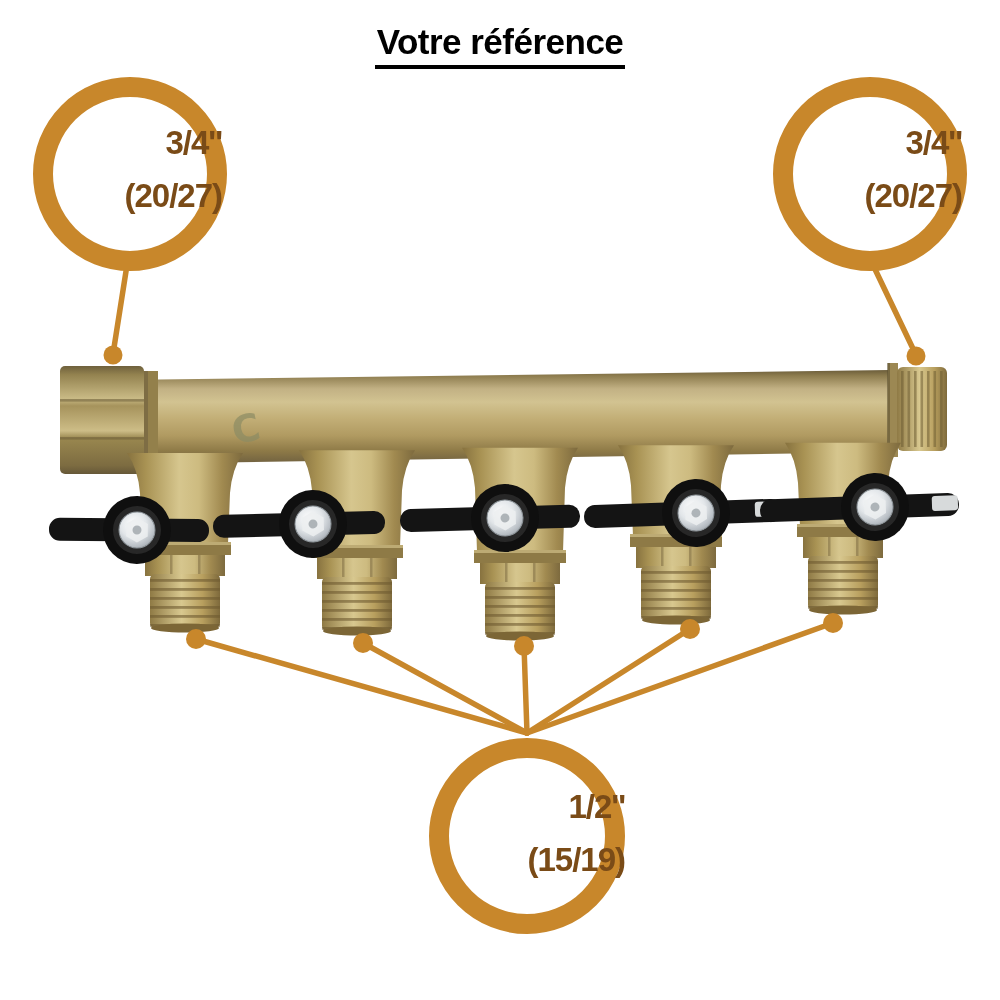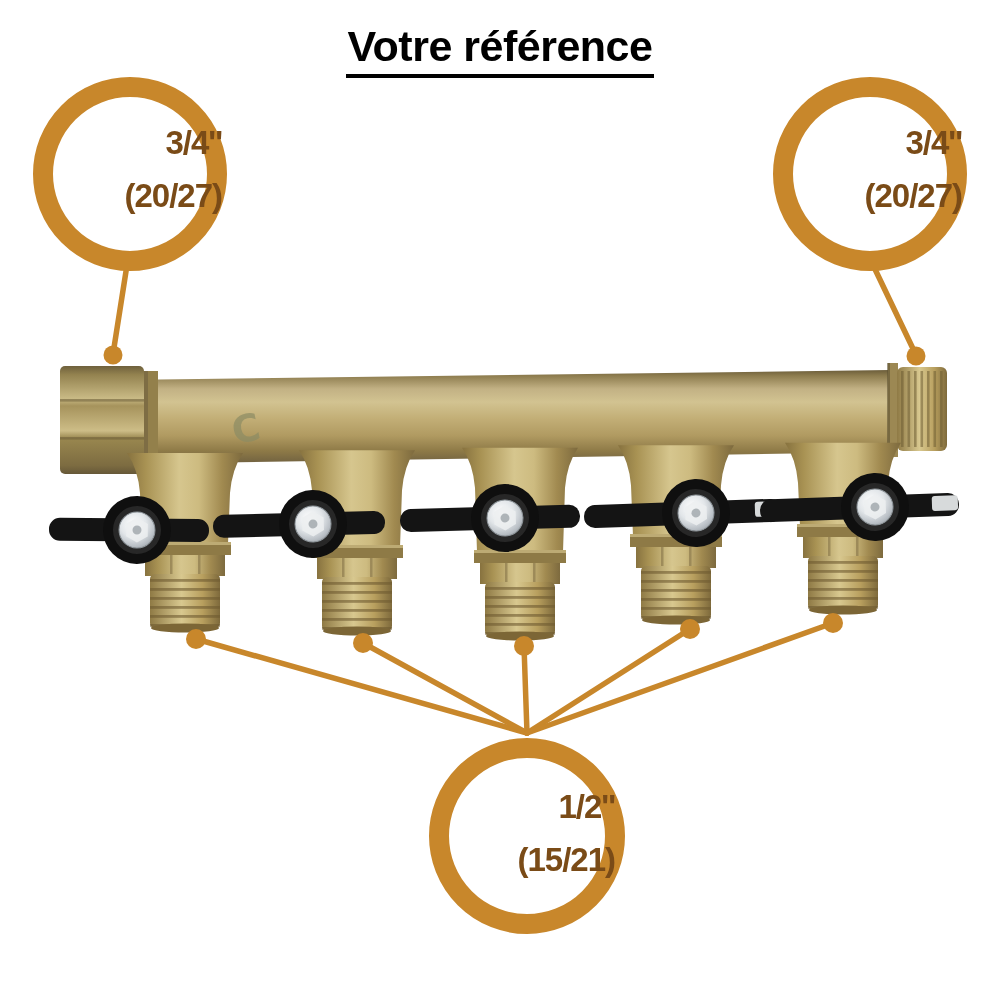--- a/index.html
+++ b/index.html
@@ -6,30 +6,30 @@
     --accent:#C8872B;
     --callout-text:#7A4B17;
     --title-text:#000000;
   }
   html,body{margin:0;padding:0;background:#ffffff;}
   body{width:1000px;height:1000px;font-family:"Liberation Sans",sans-serif;}
   .page{position:relative;width:1000px;height:1000px;background:#fff;overflow:hidden;}
   #scene{position:absolute;left:0;top:0;width:1000px;height:1000px;}
   .title-wrap{position:absolute;top:22px;left:0;width:100%;text-align:center;z-index:3;}
   .title-text{
-    display:inline-block;font-size:43px;font-weight:bold;color:var(--title-text);
+    display:inline-block;font-size:35px;font-weight:bold;color:var(--title-text);
     letter-spacing:-0.5px;border-bottom:4px solid var(--title-text);padding:0 2px 3px 2px;
   }
   .callout-label{
     position:absolute;width:184px;text-align:right;z-index:3;
     color:var(--callout-text);font-weight:bold;font-size:33px;line-height:53px;letter-spacing:-1px;
   }
   #lbl-tl{left:38px;top:116px;}
   #lbl-tr{left:778px;top:116px;}
-  #lbl-b{left:431px;top:780px;}
+  #lbl-b{left:441px;top:780px;}
   .cl{stroke:var(--accent);stroke-width:5.5;stroke-linecap:round;fill:none;}
   .cd{fill:var(--accent);}
   .ring{fill:#ffffff;stroke:var(--accent);stroke-width:20;}
 </style>
 </head>
 <body>
 
 <div class="page">
 
   <div class="title-wrap">
@@ -263,15 +263,15 @@
   <div class="callout-label" id="lbl-tl">
     <div>3/4''</div>
     <div>(20/27)</div>
   </div>
   <div class="callout-label" id="lbl-tr">
     <div>3/4''</div>
     <div>(20/27)</div>
   </div>
   <div class="callout-label" id="lbl-b">
     <div>1/2''</div>
-    <div>(15/21)</div>
+    <div>(15/19)</div>
   </div>
 </div>
 
 </body></html>

